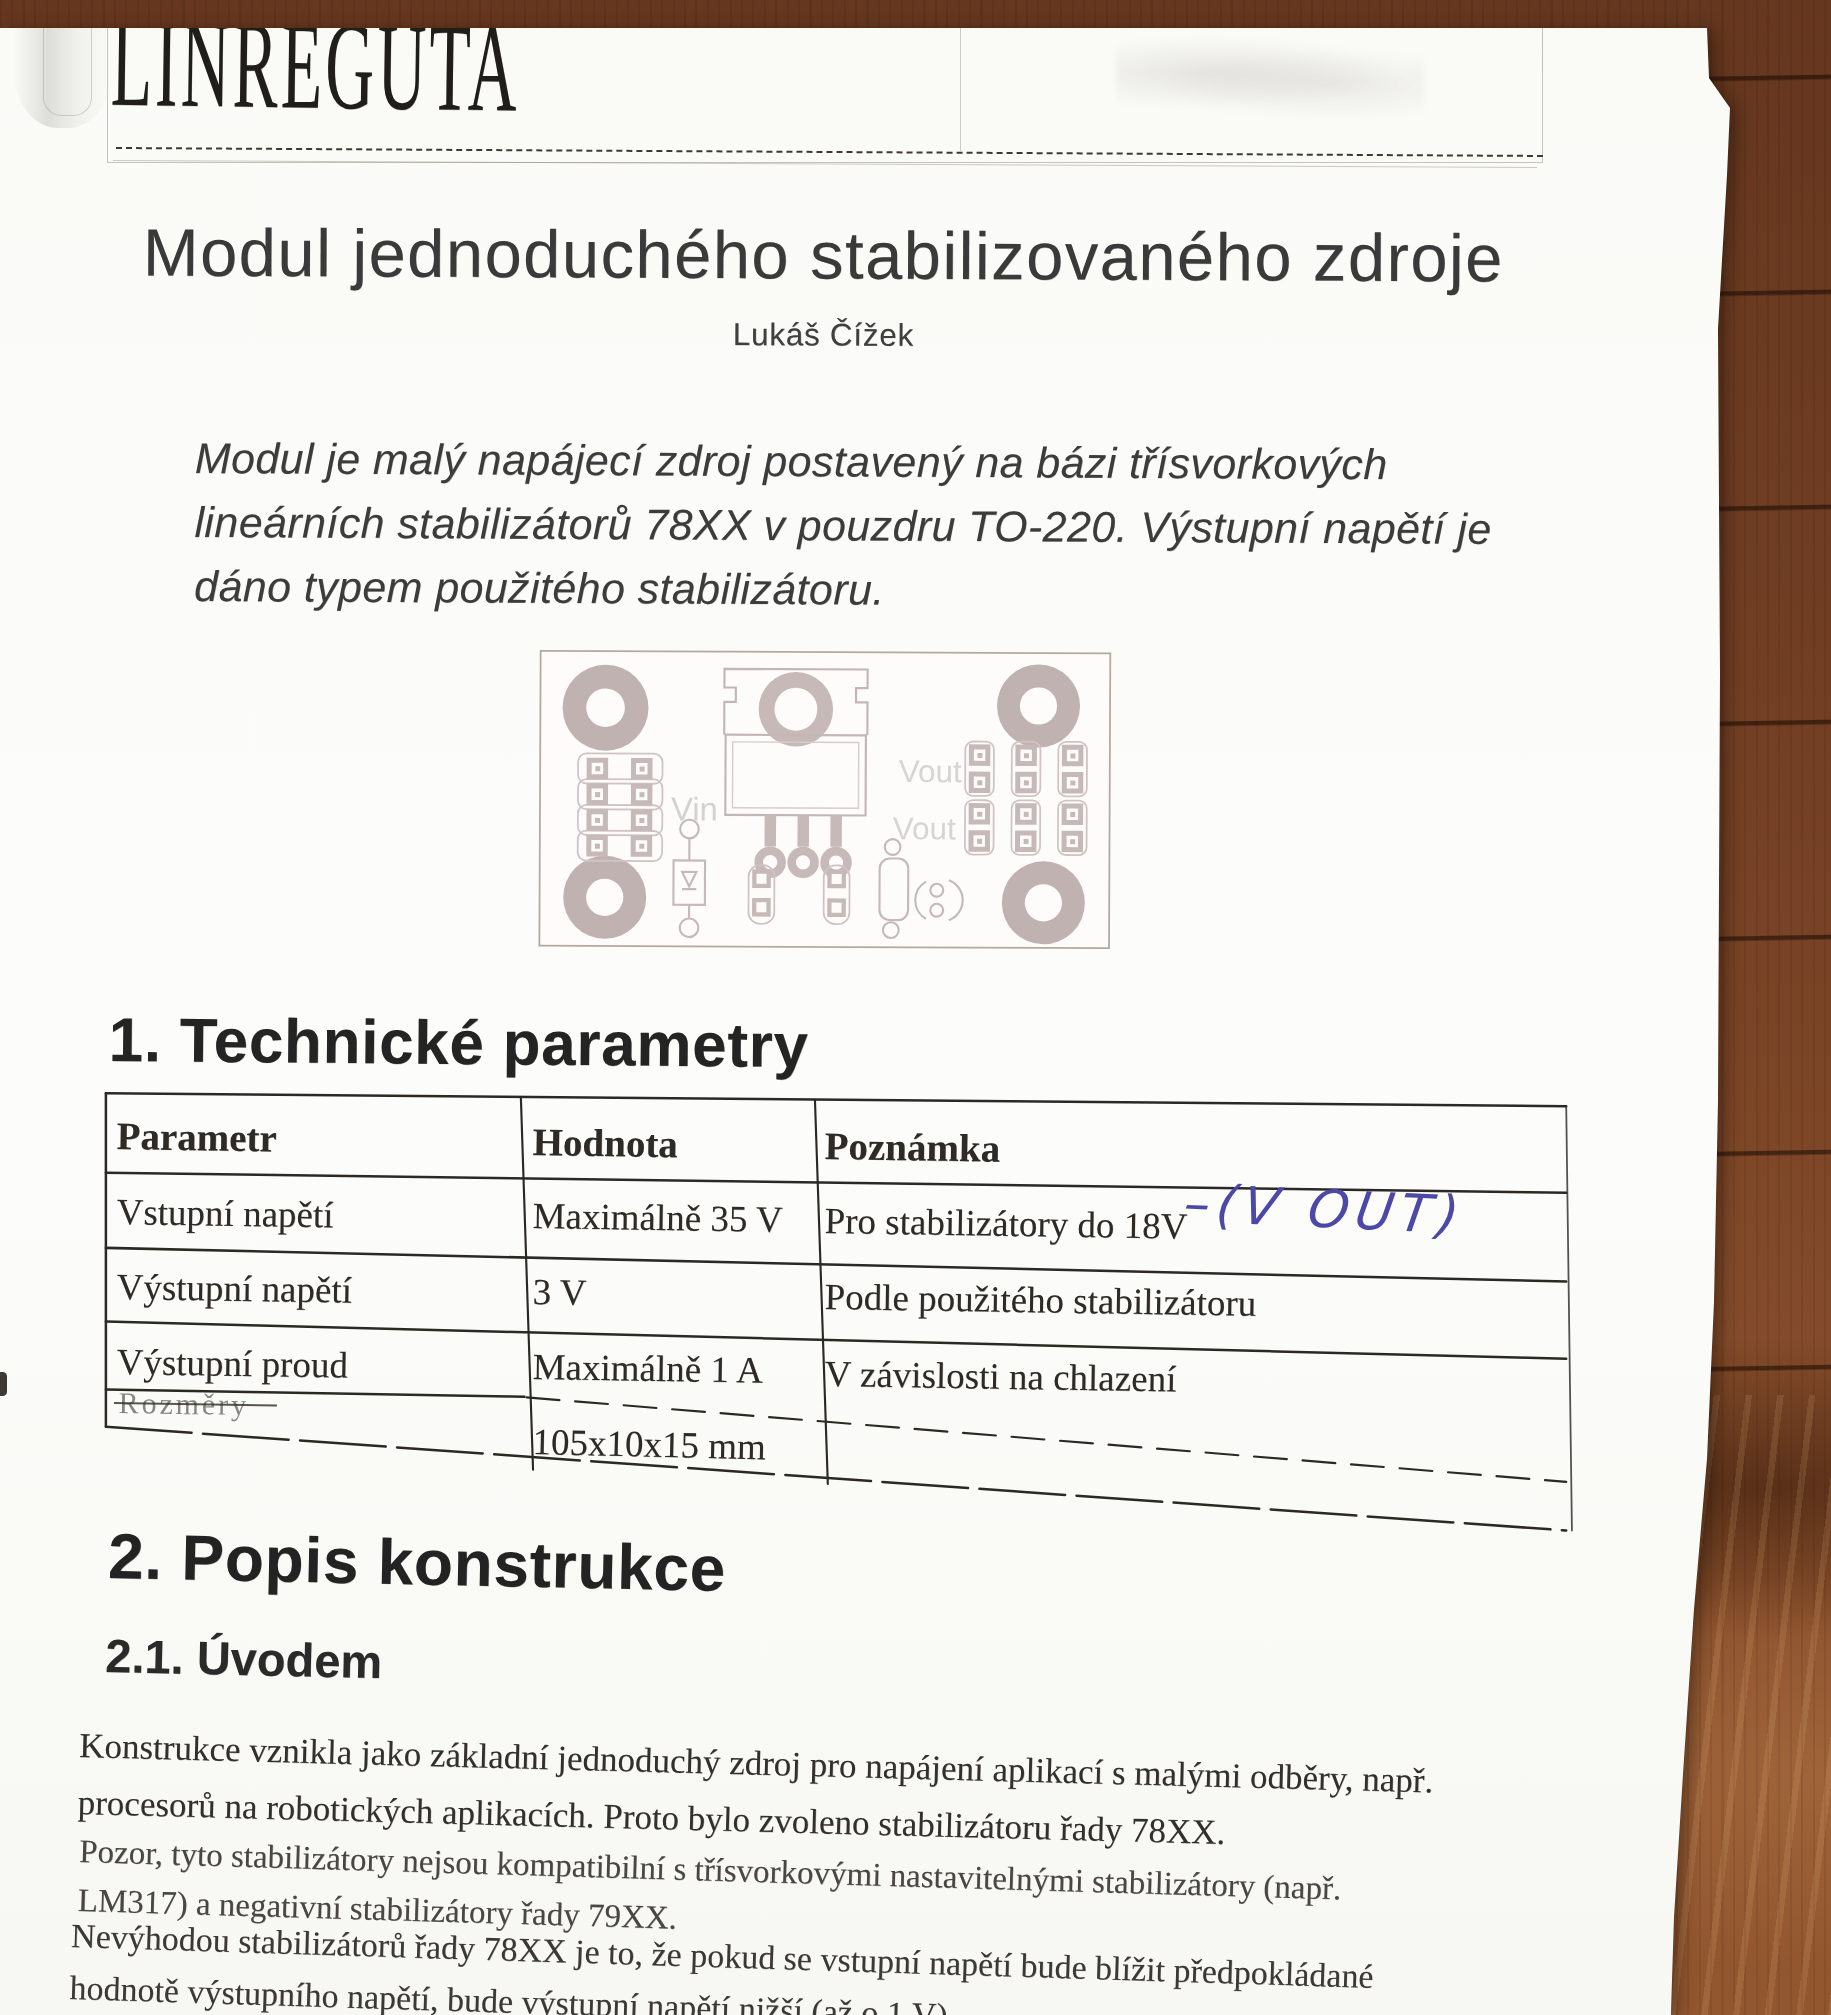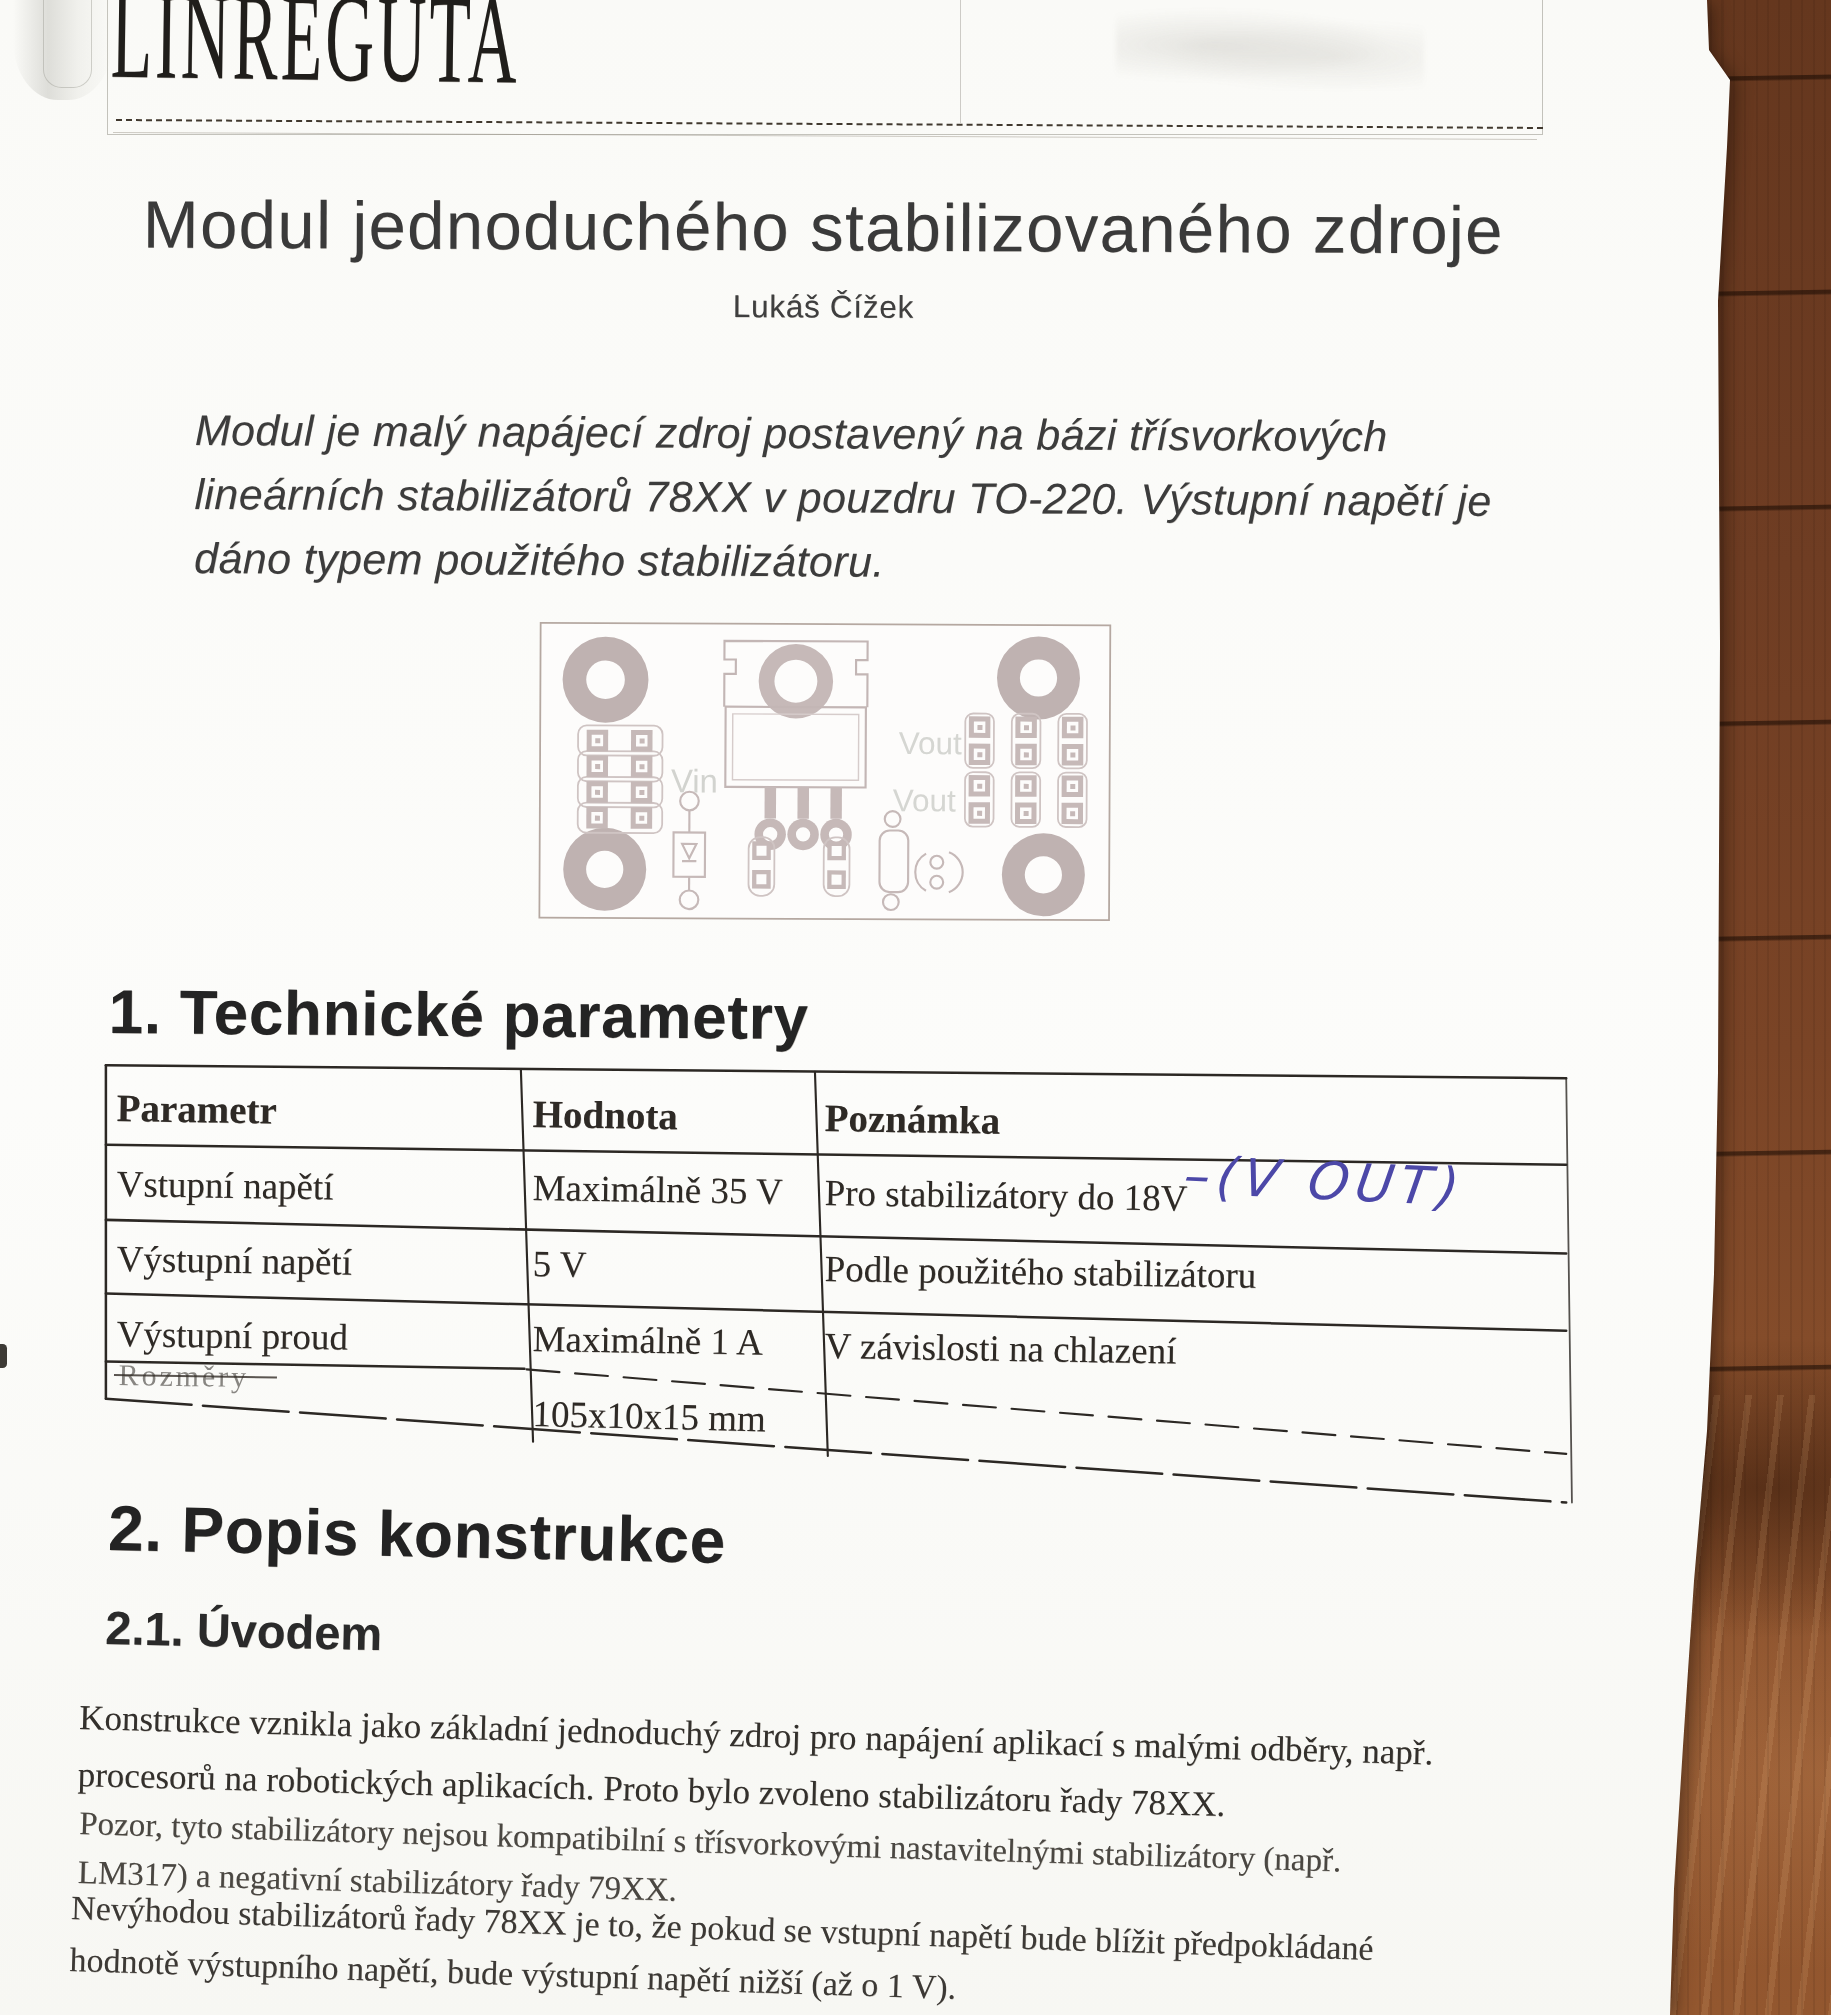--- a/index.html
+++ b/index.html
@@ -13,21 +13,21 @@
       radial-gradient(ellipse 644px 272px at 1832px 1775px, rgba(225,160,105,.22), rgba(0,0,0,0) 72%),
       linear-gradient(180deg,#65371e 0%,#6f3d23 28%,#7a4426 52%,#89502c 74%,#93572f 100%);}
   .wood-streaks{position:absolute;inset:0;opacity:.5;
     background:repeating-linear-gradient(90deg, rgba(25,10,3,.18) 0 2.1px, rgba(0,0,0,0) 2.1px 11.4px);}
   .wood-seams{position:absolute;left:0;top:0;right:0;height:1395px;
     background:repeating-linear-gradient(179deg, rgba(22,9,2,0) 0 106px, rgba(22,9,2,.55) 107px 110px, rgba(22,9,2,0) 112px 215px);}
   .wood-grain-lower{position:absolute;left:0;top:1395px;right:0;bottom:0;
     background:repeating-linear-gradient(97deg, rgba(255,206,150,.12) 0 6.4px, rgba(0,0,0,0) 6.4px 31.5px);}
 
   
-  .paper-wrap{position:absolute;inset:0;filter:drop-shadow(6.4px 3.6px 8.6px rgba(20,8,2,.45));}
+  .paper-wrap{position:absolute;inset:0;filter:drop-shadow(6.4px 3.6px 8.6px rgba(20,8,2,.45));margin-top:28px;}
   .paper{position:absolute;inset:0;
     background:linear-gradient(180deg,#fafaf7 0%,#fcfcfa 55%,#f7f7f3 100%);
     clip-path:polygon(0 0,1707px 0,1709px 50px,1730px 80px,1727px 147px,1718px 301px,
       1720px 644px,1718px 1073px,1714px 1274px,1707px 1431px,1694px 1581px,
       1683px 1746px,1674px 1889px,1670px 2015px,0 2015px);}
 
   .abs{position:absolute;}
   .noint{user-select:none;}
   .scan{text-shadow:0.4px 0.4px 0.6px rgba(70,58,45,.35);}
 
@@ -356,21 +356,21 @@
 
     <div class="tcell thead scan" style="left:117px;top:1085px">Parametr</div>
     <div class="tcell thead scan" style="left:533px;top:1091px">Hodnota</div>
     <div class="tcell thead scan" style="left:825px;top:1095px">Poznámka</div>
 
     <div class="tcell scan" style="left:117px;top:1162px">Vstupní napětí</div>
     <div class="tcell scan" style="left:533px;top:1166px">Maximálně 35 V</div>
     <div class="tcell scan" style="left:825px;top:1171px">Pro stabilizátory do 18V</div>
 
     <div class="tcell scan" style="left:117px;top:1237px">Výstupní napětí</div>
-    <div class="tcell scan" style="left:533px;top:1242px">5 V</div>
+    <div class="tcell scan" style="left:533px;top:1242px">3 V</div>
     <div class="tcell scan" style="left:825px;top:1247px">Podle použitého stabilizátoru</div>
 
     <div class="tcell scan" style="left:117px;top:1312px">Výstupní proud</div>
     <div class="tcell scan" style="left:533px;top:1317px">Maximálně 1 A</div>
     <div class="tcell scan" style="left:825px;top:1324px">V závislosti na chlazení</div>
 
     <div class="tcell ghost" style="left:119px;top:1358px">Rozměry</div>
     <div class="abs ghost-strike"></div>
     <div class="tcell scan" style="left:533px;top:1392px;transform:rotate(1.3deg)">105x10x15 mm</div>
 

